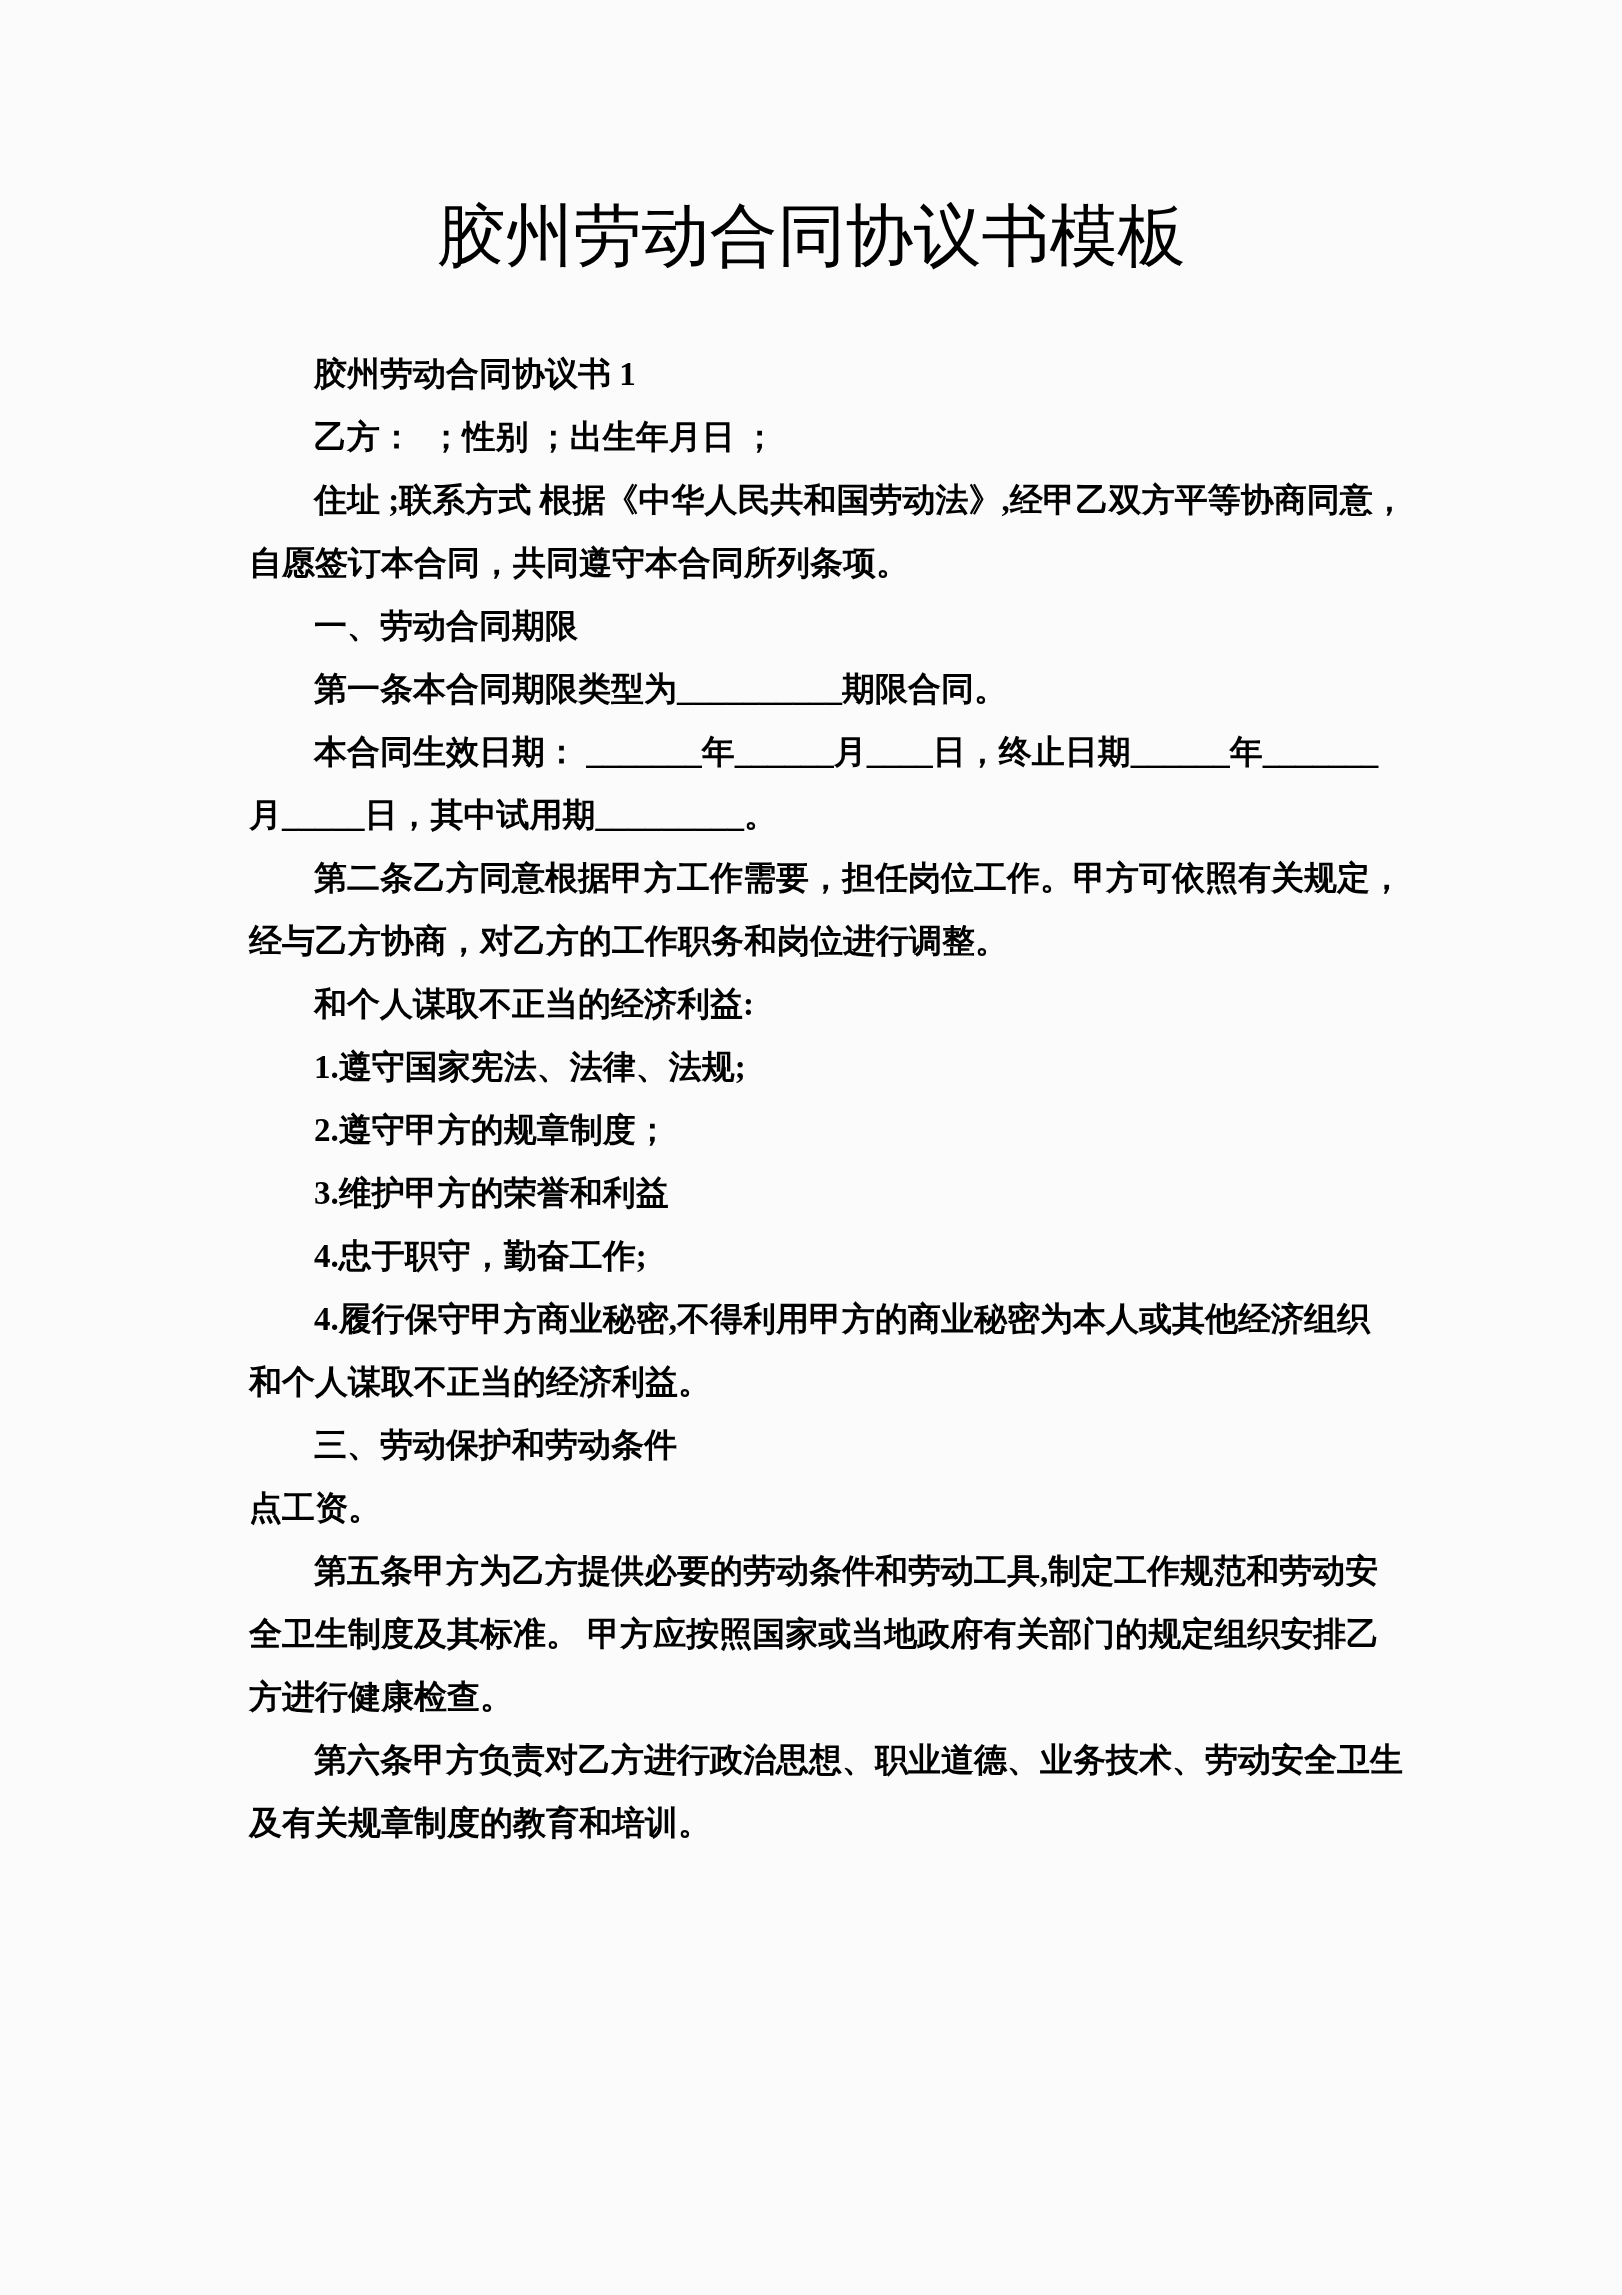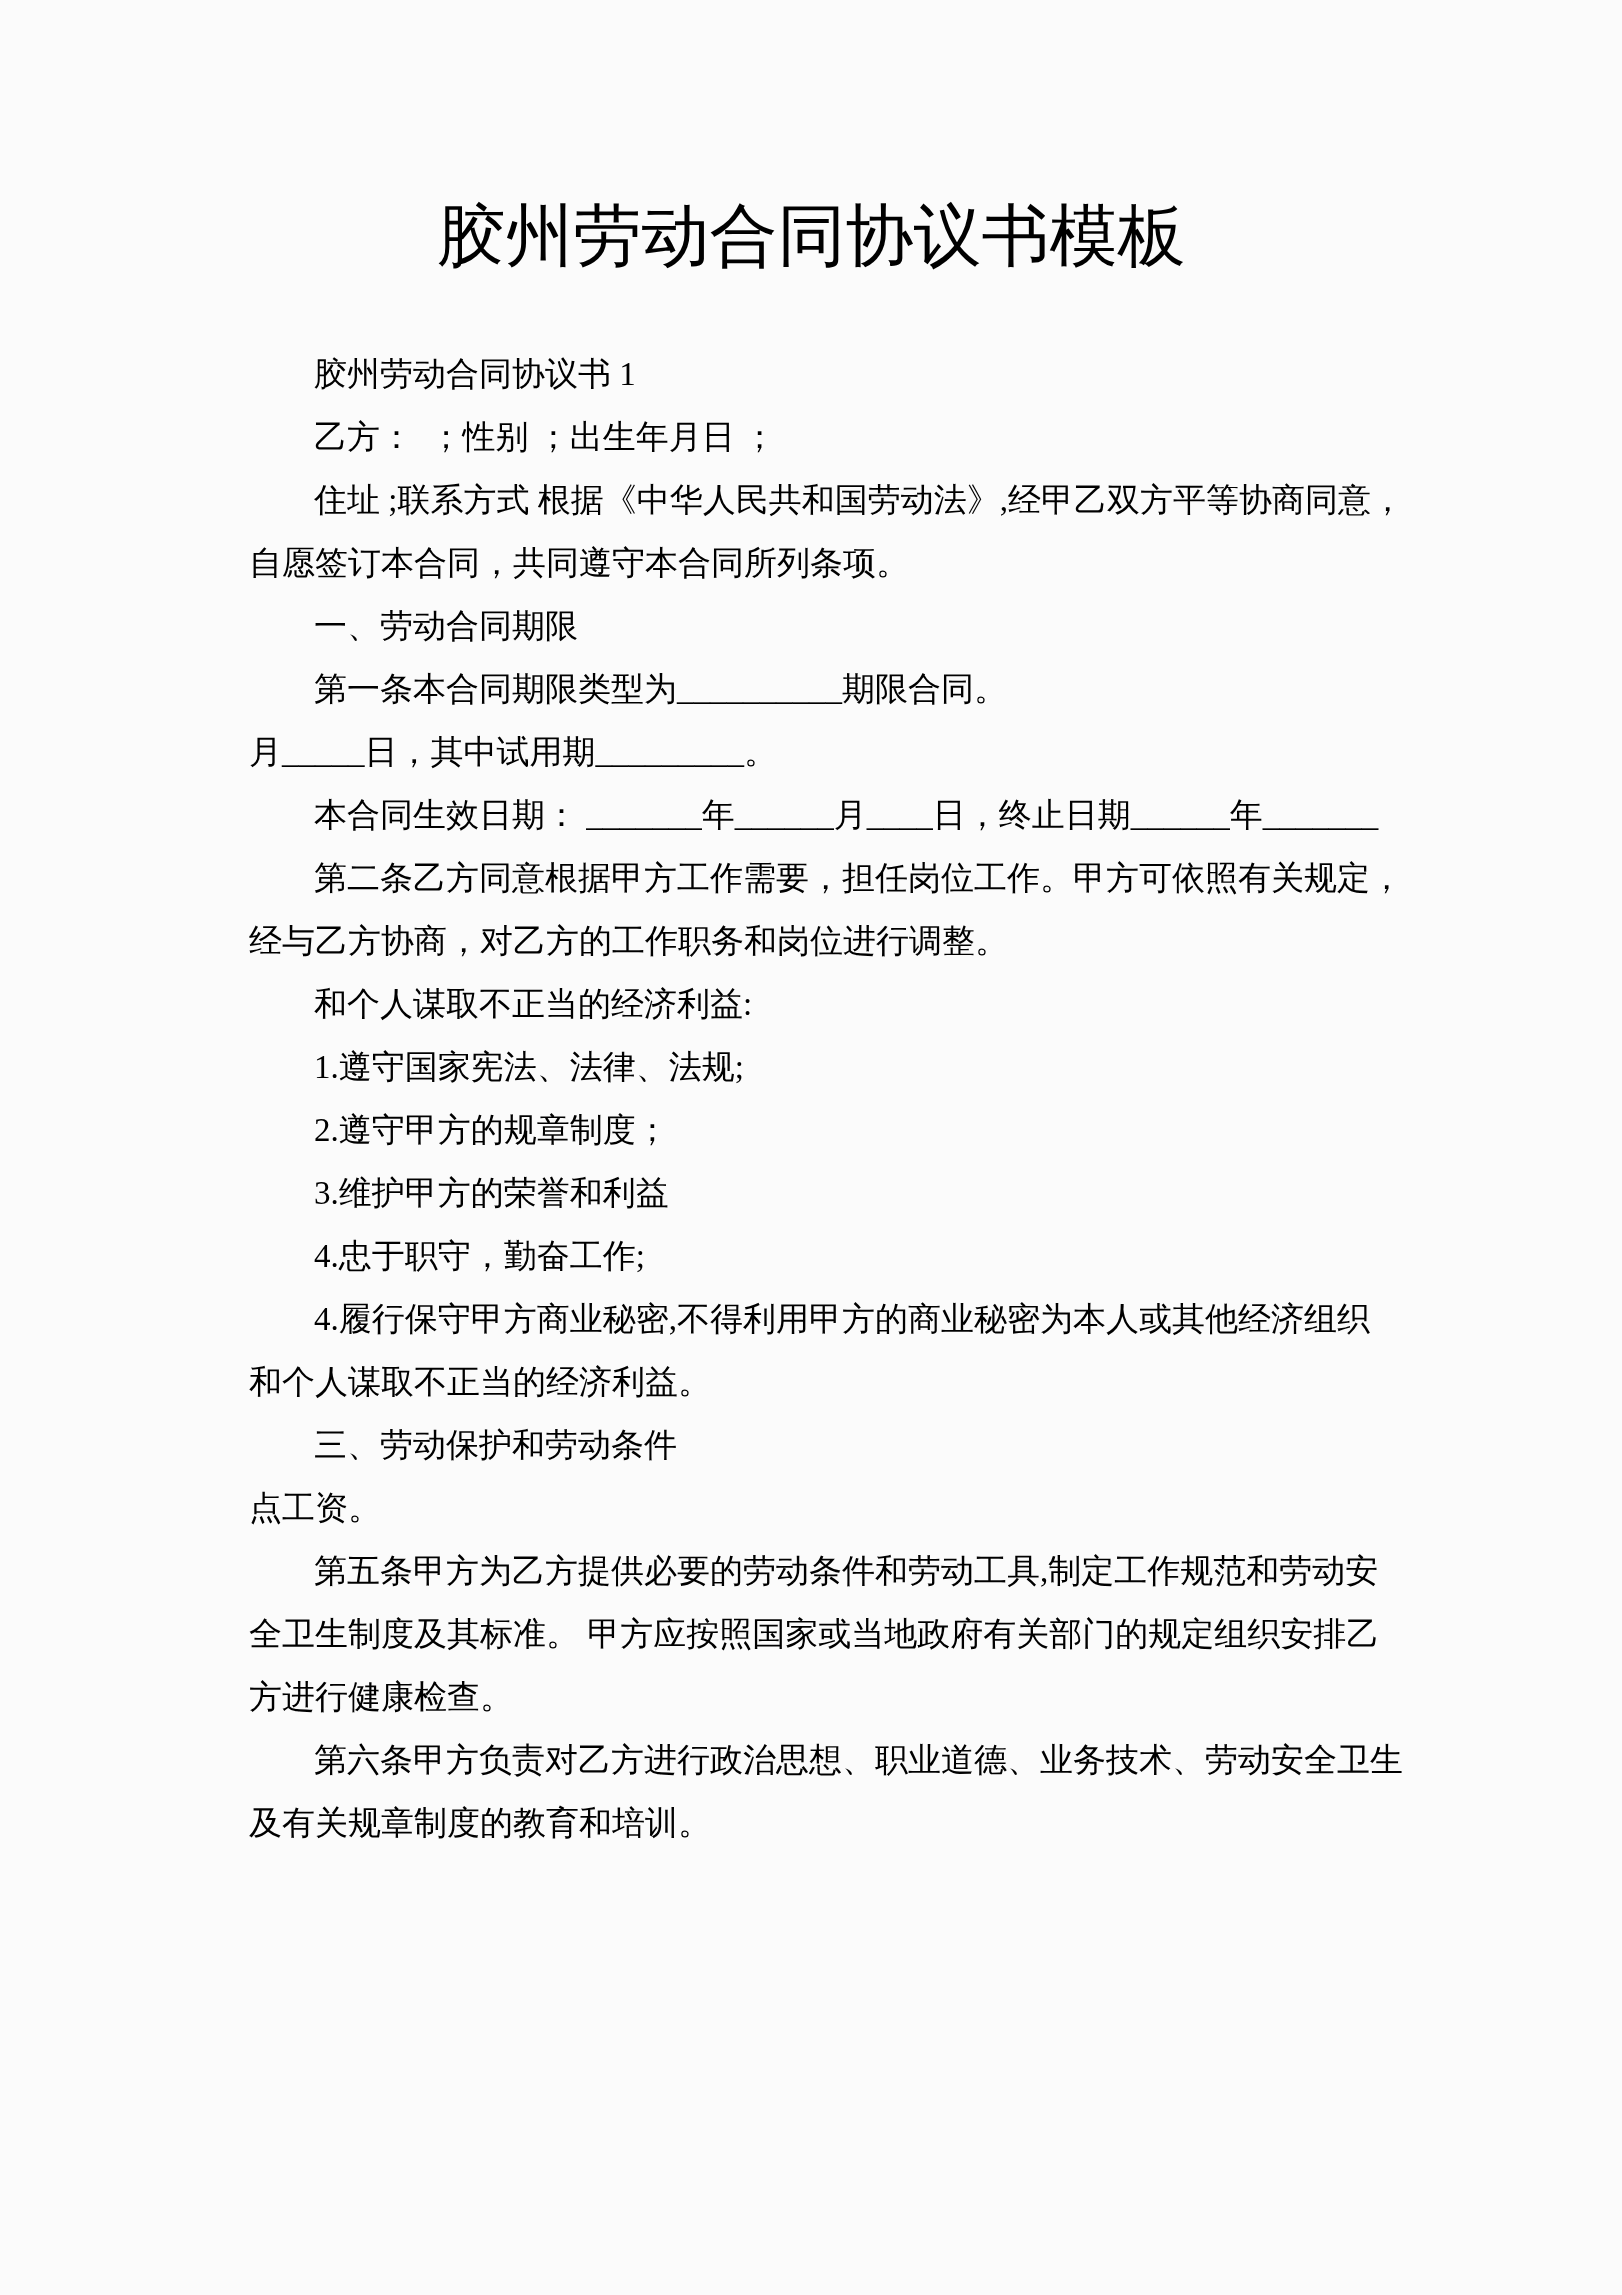--- a/index.html
+++ b/index.html
@@ -25,20 +25,21 @@
     text-align: center;
     font-size: 68px;
     line-height: 1;
     font-weight: 400;
     white-space: pre;
   }
   .doc-body {
     margin: 73px 216px 0 249px;
     font-size: 33px;
     line-height: 63px;
+    font-weight: bold;
   }
   .line {
     margin: 0;
     white-space: pre;
   }
   .line.indent {
     text-indent: 65px;
   }
 </style>
 </head>
@@ -46,22 +47,22 @@
 
 <div class="page">
   <h1 class="doc-title">胶州劳动合同协议书模板</h1>
   <div class="doc-body">
     <p class="line indent">胶州劳动合同协议书 1</p>
     <p class="line indent">乙方：  ；性别 ；出生年月日 ；</p>
     <p class="line indent">住址 ;联系方式 根据《中华人民共和国劳动法》,经甲乙双方平等协商同意，</p>
     <p class="line">自愿签订本合同，共同遵守本合同所列条项。</p>
     <p class="line indent">一、劳动合同期限</p>
     <p class="line indent">第一条本合同期限类型为__________期限合同。</p>
+    <p class="line indent">本合同生效日期： _______年______月____日，终止日期______年_______</p>
     <p class="line">月_____日，其中试用期_________。</p>
-    <p class="line indent">本合同生效日期： _______年______月____日，终止日期______年_______</p>
     <p class="line indent">第二条乙方同意根据甲方工作需要，担任岗位工作。甲方可依照有关规定，</p>
     <p class="line">经与乙方协商，对乙方的工作职务和岗位进行调整。</p>
     <p class="line indent">和个人谋取不正当的经济利益:</p>
     <p class="line indent">1.遵守国家宪法、法律、法规;</p>
     <p class="line indent">2.遵守甲方的规章制度；</p>
     <p class="line indent">3.维护甲方的荣誉和利益</p>
     <p class="line indent">4.忠于职守，勤奋工作;</p>
     <p class="line indent">4.履行保守甲方商业秘密,不得利用甲方的商业秘密为本人或其他经济组织</p>
     <p class="line">和个人谋取不正当的经济利益。</p>
     <p class="line indent">三、劳动保护和劳动条件</p>

